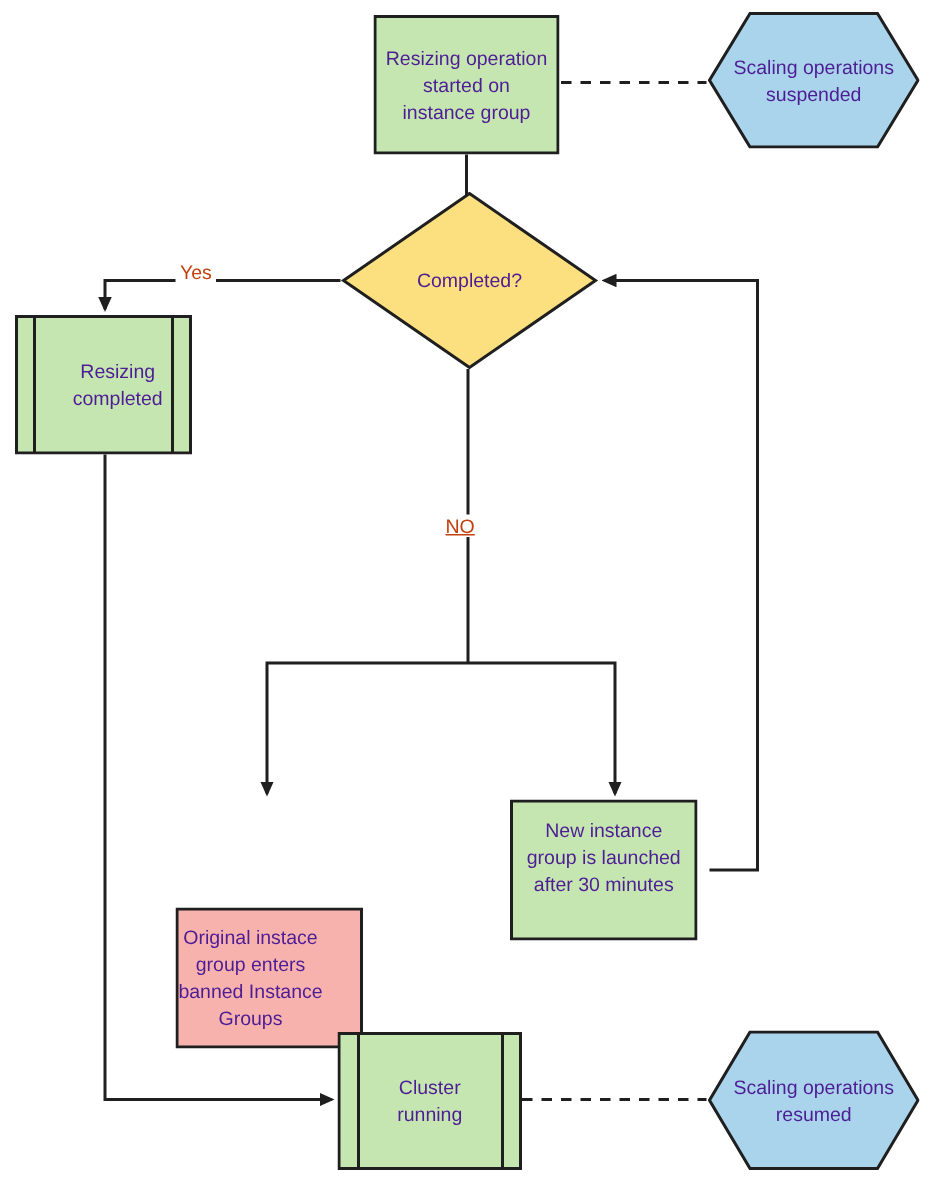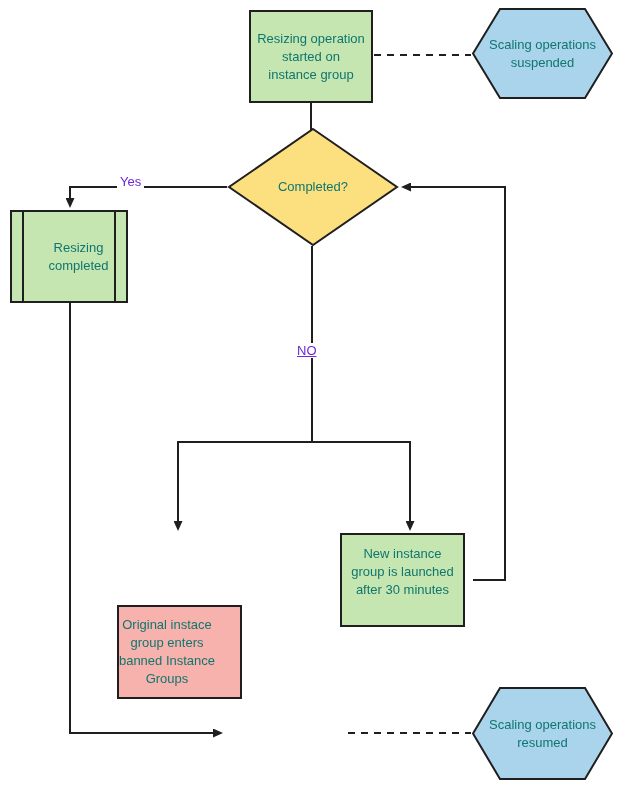--- a/index.html
+++ b/index.html
@@ -32,28 +32,28 @@
     position: absolute;
     left: 0; top: 0;
     width: 100%; height: 100%;
     display: flex;
     align-items: center;
     justify-content: center;
     text-align: center;
     white-space: pre-line;
     font-size: 13px;
     line-height: 18px;
-    color: #0f766e;
+    color: #4c1d95;
   }
   .edge-label {
     position: absolute;
     background: #ffffff;
     font-size: 13px;
     line-height: 15px;
-    color: #6d28d9;
+    color: #c2410c;
     padding: 0 3px;
     text-align: center;
   }
 </style>
 </head>
 <body>
 
 <div class="canvas">
 
   <svg class="edges" viewBox="0 0 623 792" xmlns="http://www.w3.org/2000/svg">
@@ -119,20 +119,29 @@
 
   <div class="node" style="left:340px; top:533px; width:125px; height:94px;">
     <svg width="125" height="94" viewBox="0 0 125 94">
       <rect x="1" y="1" width="123" height="92" stroke="#1f1f1f" stroke-width="2" fill="#c6e6b1"></rect>
     </svg>
     <div class="label" style="align-items:flex-start; padding-top:12px; box-sizing:border-box;">New instance
 group is launched
 after 30 minutes</div>
   </div>
 
+  <div class="node" style="left:225px; top:688px; width:123px; height:92px;">
+    <svg width="123" height="92" viewBox="0 0 123 92">
+      <rect x="1" y="1" width="121" height="90" stroke="#1f1f1f" stroke-width="2" fill="#c6e6b1"></rect>
+      <line x1="14" y1="1" x2="14" y2="91" stroke="#1f1f1f" stroke-width="2"></line>
+      <line x1="110" y1="1" x2="110" y2="91" stroke="#1f1f1f" stroke-width="2"></line>
+    </svg>
+    <div class="label">Cluster
+running</div>
+  </div>
 
   <div class="node" style="left:472px; top:687px; width:141px; height:93px;">
     <svg width="141" height="93" viewBox="0 0 141 93">
       <polygon points="28,1 113,1 140,46.5 113,92 28,92 1,46.5" stroke="#1f1f1f" stroke-width="2" fill="#aad4ec"></polygon>
     </svg>
     <div class="label">Scaling operations
 resumed</div>
   </div>
 
   <div class="edge-label" style="left:117px; top:174px;">Yes</div>

